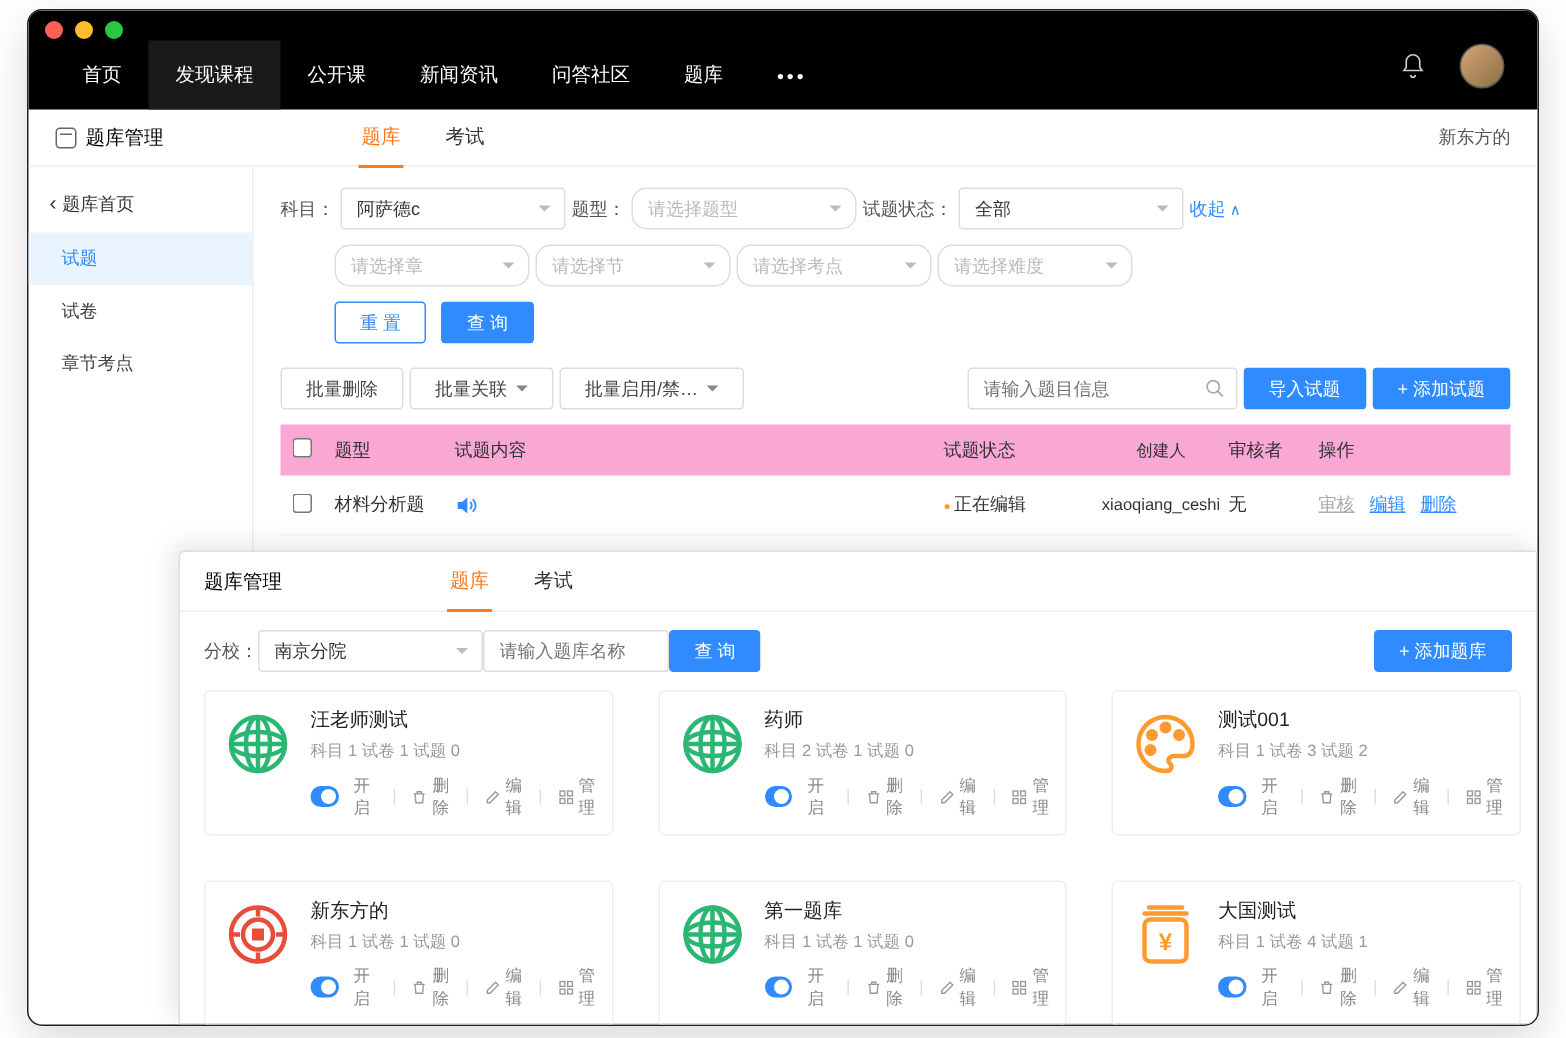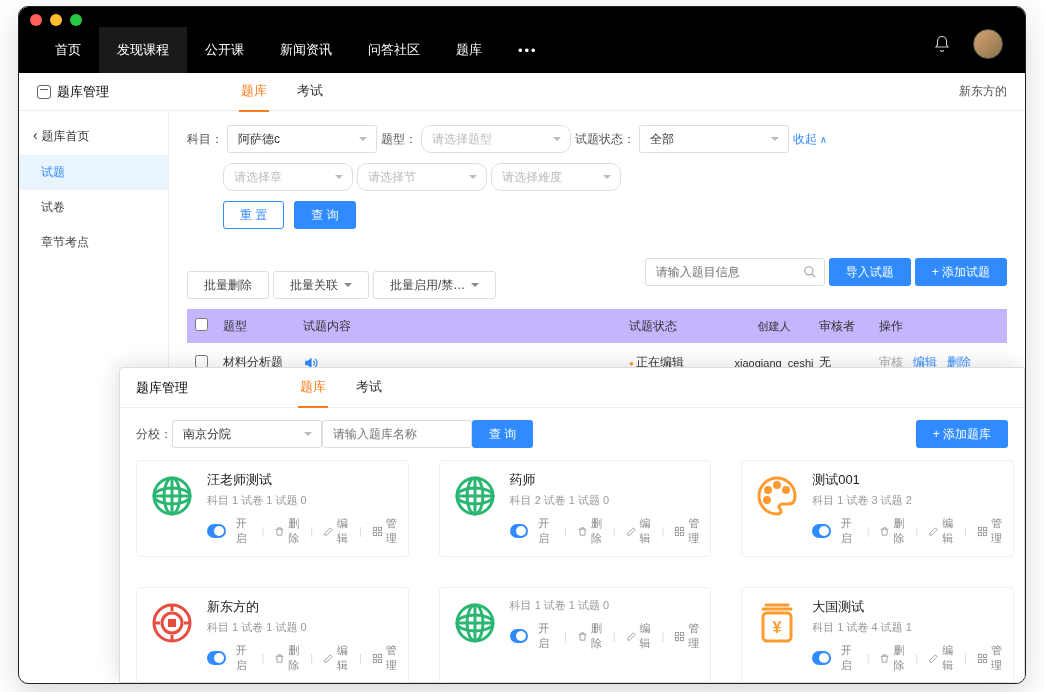--- a/index.html
+++ b/index.html
@@ -48,28 +48,28 @@
   .filter-row{display:flex;align-items:center;gap:4px;margin-bottom:10px;}
   .lbl{color:#555;}
   .sel{height:28px;border:1px solid #ddd;border-radius:3px;padding:0 24px 0 10px;min-width:130px;background:#fff;position:relative;display:flex;align-items:center;color:#333;cursor:pointer;}
   .sel.ph{color:#bbb;border-radius:10px;}
   .sel::after{content:"";position:absolute;right:9px;top:11px;border:4px solid transparent;border-top-color:#bbb;}
   .collapse-link{color:#2f8bff;cursor:pointer;}
   .collapse-link::after{content:" ∧";font-size:10px;}
   .btn{height:28px;padding:0 16px;border-radius:3px;font-size:12px;cursor:pointer;display:inline-flex;align-items:center;border:1px solid transparent;}
   .btn-outline-blue{border-color:#2f8bff;color:#2f8bff;background:#fff;}
   .btn-blue{background:#2f8bff;color:#fff;}
-  .btn-outline{border-color:#ddd;background:#fff;color:#444;margin-top:26px;}
+  .btn-outline{border-color:#ddd;background:#fff;color:#444;}
   .btn-outline.caret::after{content:"";margin-left:6px;border:4px solid transparent;border-top-color:#888;position:relative;top:2px;}
   .search-inp{height:28px;border:1px solid #ddd;border-radius:3px;width:180px;padding:0 28px 0 10px;font-size:12px;}
   .search-wrap{position:relative;}
   .search-wrap .mag{position:absolute;right:8px;top:7px;color:#aaa;}
 
   
-  .tbl-head{display:flex;align-items:center;background:#c4b5fd;height:34px;padding:0 8px;margin-top:6px;}
+  .tbl-head{display:flex;align-items:center;background:#f9a8d4;height:34px;padding:0 8px;margin-top:6px;}
   .tbl-row{display:flex;align-items:center;height:40px;padding:0 8px;border-bottom:1px solid #f4f4f4;}
   .ck{width:28px;}
   .ck input{accent-color:#2f8bff;}
   .c-type{width:80px;}
   .c-content{flex:1;}
   .c-status{width:100px;}
   .c-creator{width:90px;font-size:11px;text-align:center;}
   .c-reviewer{width:60px;}
   .c-ops{width:120px;display:flex;gap:10px;}
   .c-ops a{color:#2f8bff;cursor:pointer;text-decoration:underline;}
@@ -167,20 +167,23 @@
         <span class="collapse-link">收起</span>
       </div>
       <div class="filter-row" style="padding-left:36px">
         <div class="sel ph">
             <span>请选择章</span>
           </div>
         <div class="sel ph">
             <span>请选择节</span>
           </div>
         <div class="sel ph">
+            <span>请选择考点</span>
+          </div>
+        <div class="sel ph">
             <span>请选择难度</span>
           </div>
       </div>
       <div class="filter-row" style="padding-left:36px;gap:10px">
         <span class="btn btn-outline-blue">重 置</span>
         <span class="btn btn-blue">查 询</span>
       </div>
 
       <div class="filter-row" style="margin-top:16px">
         <span class="btn btn-outline">批量删除</span>
@@ -239,21 +242,21 @@
       <div class="tabs">
         <span class="on">题库</span>
         <span>考试</span>
       </div>
     </div>
     <div class="w2-filter">
       <span class="lbl">分校：</span>
       <div class="sel" style="min-width:150px">
           <span>南京分院</span>
         </div>
-      <input class="search-inp" style="width: 150px;" placeholder="请输入题库名称">
+      <input class="search-inp" style="width: 124px;" placeholder="请输入题库名称">
       <span class="btn btn-blue">查 询</span>
       <div class="flex-spacer"></div>
       <span class="btn btn-blue">+ 添加题库</span>
     </div>
     <div class="cards" id="cards">
         <div class="card">
           <div class="card-ico">
   <svg width="48" height="48" viewBox="0 0 48 48" fill="none" stroke="#2bb673" stroke-width="3">
     <circle cx="24" cy="24" r="18"></circle>
               <ellipse cx="24" cy="24" rx="18" ry="8"></ellipse>
@@ -412,20 +415,21 @@
         <div class="card">
           <div class="card-ico">
   <svg width="48" height="48" viewBox="0 0 48 48" fill="none" stroke="#2bb673" stroke-width="3">
     <circle cx="24" cy="24" r="18"></circle>
               <ellipse cx="24" cy="24" rx="18" ry="8"></ellipse>
               <ellipse cx="24" cy="24" rx="8" ry="18"></ellipse>
               <path d="M6 24h36M24 6v36"></path>
   </svg>
 </div>
           <div class="card-body">
+    <div class="card-title">第一题库</div>
     <div class="card-meta">科目 1  试卷 1  试题 0</div>
     <div class="card-acts">
       <span class="toggle"></span>
       <span>开启</span>
       <span class="sep">|</span>
       <span class="act-link"><span class="mini-ico">
                   <svg width="11" height="11" viewBox="0 0 24 24" fill="none" stroke="#999" stroke-width="2">
                     <path d="M4 7h16M9 7V4h6v3M6 7l1 13h10l1-13"></path>
                   </svg>
                 </span>删除</span>

